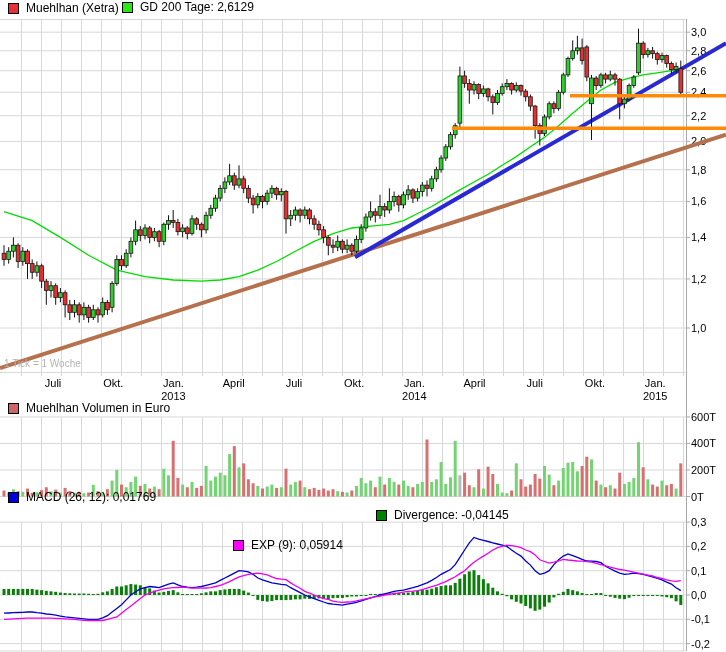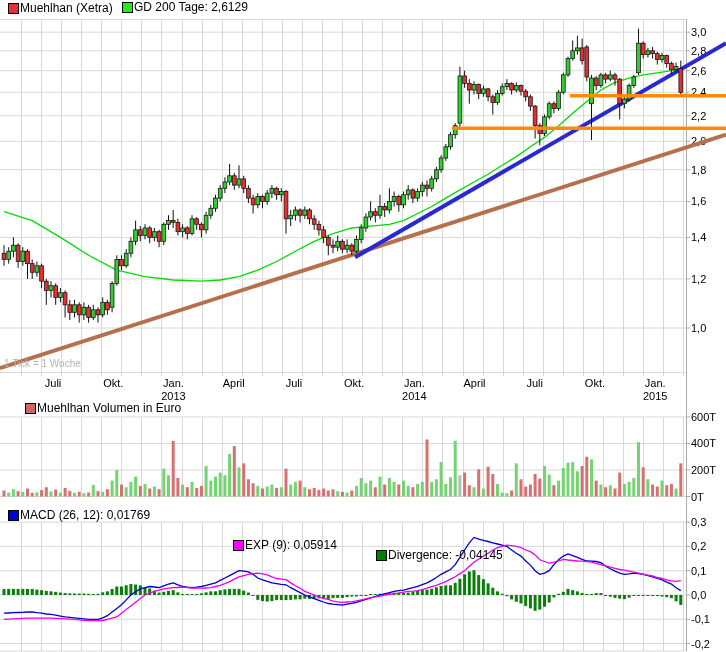--- a/index.html
+++ b/index.html
@@ -1,19 +1,19 @@
 <!DOCTYPE html>
 <html><head>
 <meta charset="utf-8">
 <style>
   html,body{margin:0;padding:0;background:#fff;}
   .stage{position:relative;width:726px;height:652px;background:#fff;overflow:hidden;
          font-family:"Liberation Sans",sans-serif;}
   .stage svg{position:absolute;left:0;top:0;}
-  .legend-item{position:absolute;display:flex;align-items:center;gap:1px;height:12px;
+  .legend-item{position:absolute;display:flex;align-items:center;gap:7px;height:12px;
                font-size:12px;color:#000;white-space:nowrap;}
   .sw{width:9px;height:9px;border:1px solid #000;flex:0 0 auto;}
   .footnote{position:absolute;left:4px;top:358px;font-size:10px;color:#b3b3b3;}
 </style>
 </head>
 <body>
 
 <div class="stage">
   <svg id="chart" width="726" height="652" viewBox="0 0 726 652">
       <rect x="0" y="0" width="726" height="652" fill="#ffffff"></rect>
@@ -1097,32 +1097,32 @@
 
   <div class="legend-item" style="left:8px;top:2px;">
     <span class="sw" style="background: rgb(231, 49, 55);"></span>
     <span>Muehlhan (Xetra)</span>
   </div>
   <div class="legend-item" style="left:122px;top:1px;">
     <span class="sw" style="background: rgb(43, 232, 21);"></span>
     <span>GD 200 Tage: 2,6129</span>
   </div>
 
-  <div class="legend-item" style="left:8px;top:402px;margin-left:17px;">
+  <div class="legend-item" style="left:8px;top:402px;">
     <span class="sw" style="background: rgb(205, 103, 103);"></span>
     <span>Muehlhan Volumen in Euro</span>
   </div>
 
-  <div class="legend-item" style="left:8px;top:509px;">
+  <div class="legend-item" style="left:8px;top:491px;">
     <span class="sw" style="background: rgb(0, 0, 221);"></span>
     <span>MACD (26, 12): 0,01769</span>
   </div>
   <div class="legend-item" style="left:233px;top:539px;justify-content:space-between;">
     <span class="sw" style="background: rgb(255, 0, 255);"></span>
     <span>EXP (9): 0,05914</span>
   </div>
-  <div class="legend-item" style="left:376px;top:509px;margin-top:40px;">
+  <div class="legend-item" style="left:376px;top:509px;">
     <span class="sw" style="background: rgb(0, 128, 0);"></span>
     <span>Divergence: -0,04145</span>
   </div>
 
   <div class="footnote">1 Tick = 1 Woche</div>
 </div>
 
 </body></html>

